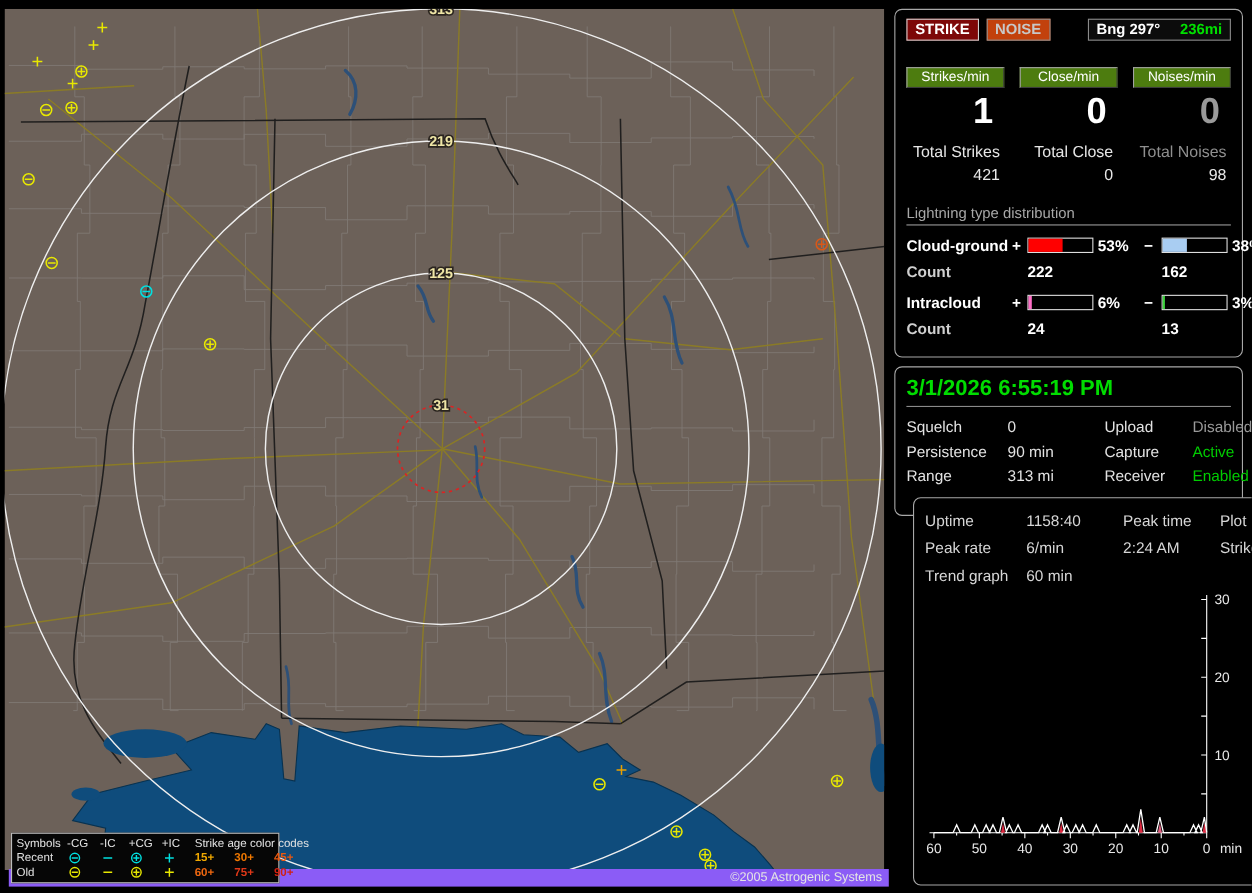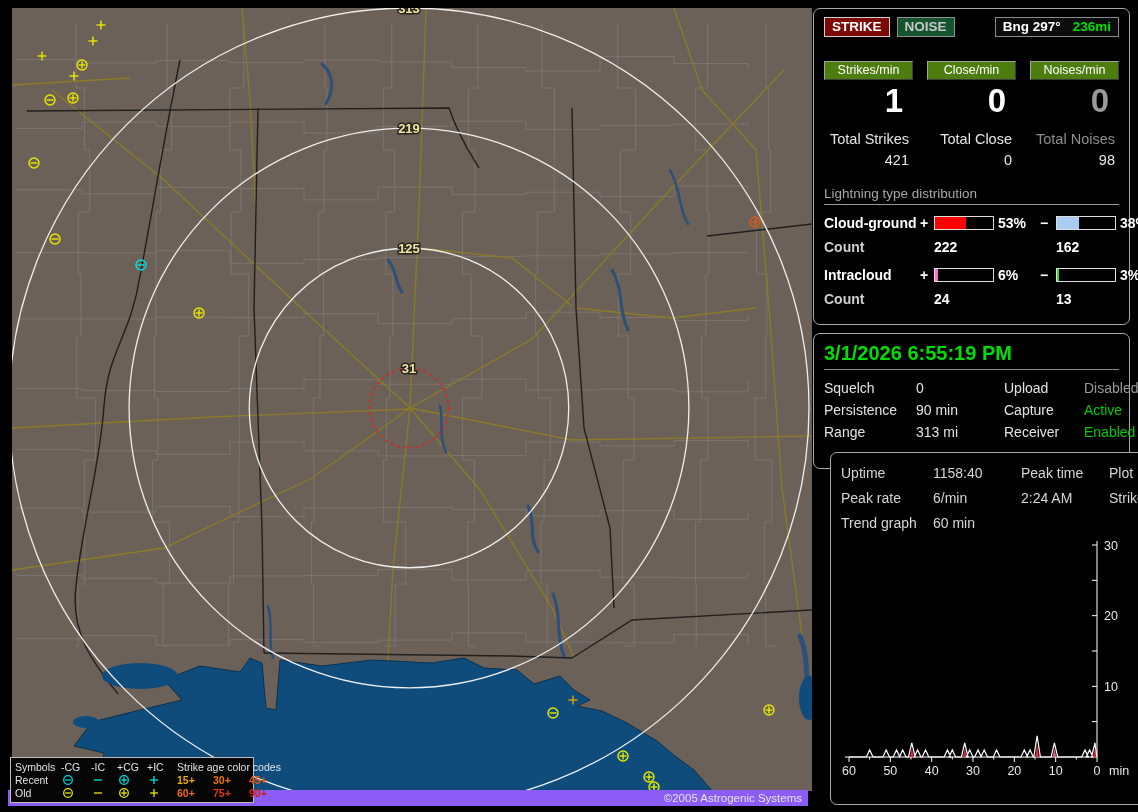--- a/index.html
+++ b/index.html
@@ -1,33 +1,33 @@
 <!DOCTYPE html>
 <html><head>
 <meta charset="utf-8">
 <style>
   html,body{margin:0;padding:0;background:#000;}
   .app{position:relative;width:1138px;height:812px;background:#000;overflow:hidden;
        font-family:"Liberation Sans",sans-serif;}
-  .map-panel{position:absolute;left:12px;top:8px;width:800px;height:783px;overflow:hidden;}
+  .map-panel{position:absolute;left:4px;top:8px;width:800px;height:783px;overflow:hidden;}
   .copyright{position:absolute;left:8px;top:790px;width:800px;height:16px;background:#8b5cf6;
              color:#e4e4e4;font-size:11.5px;text-align:right;box-sizing:border-box;padding:2px 6px 0 0;}
   .panel{position:absolute;background:#000;border:1px solid #a8a8a8;border-radius:7px;
          color:#e4e4e4;box-sizing:border-box;}
   .box1{left:813px;top:8px;width:317px;height:317px;padding:8px 10px;}
   .box2{left:813px;top:333px;width:317px;height:136px;padding:8px 10px;}
   .box3{left:830px;top:452px;width:317px;height:353px;padding:8px 10px;}
 
   .hdr-row{display:flex;align-items:center;gap:7px;}
   .btn-strike{background:#7d0808;border:1px solid #d0d0d0;color:#fff;font-weight:bold;
               font-size:13.5px;padding:1px 7px 2px;cursor:default;}
-  .btn-noise{background:#14532d;border:1px solid #909090;color:#c8c8c8;font-weight:bold;
+  .btn-noise{background:#c2410c;border:1px solid #909090;color:#c8c8c8;font-weight:bold;
              font-size:13.5px;padding:1px 7px 2px;cursor:default;}
   .bng{margin-left:auto;background:#0c0c0c;border:1px solid #8a8a8a;padding:1px 7px 2px;
-       font-weight:bold;font-size:13.5px;color:#fff;display:flex;gap:12px;align-items:center;}
+       font-weight:bold;font-size:13.5px;color:#fff;display:flex;gap:18px;align-items:center;}
 
   .rates-row{display:flex;gap:14px;margin-top:24px;}
   .rate-col{flex:1;min-width:0;}
   .rate-btn{background:#4d7c0f;color:#fff;font-size:12.5px;text-align:center;padding:1px 0 2px;
             border:1px solid;border-color:#a2a2a2 #3c3c3c #3c3c3c #a2a2a2;cursor:default;}
   .rate-num{font-size:33px;font-weight:bold;text-align:right;padding-right:10px;margin-top:3px;line-height:36px;}
   .tot-label{font-size:14.5px;text-align:right;margin-top:12px;padding-right:4px;}
   .tot-val{font-size:14.5px;text-align:right;margin-top:5px;color:#e8e8e8;padding-right:4px;}
 
   .dist-title{color:#a8a8a8;font-size:13.5px;border-bottom:1px solid #9a9a9a;

